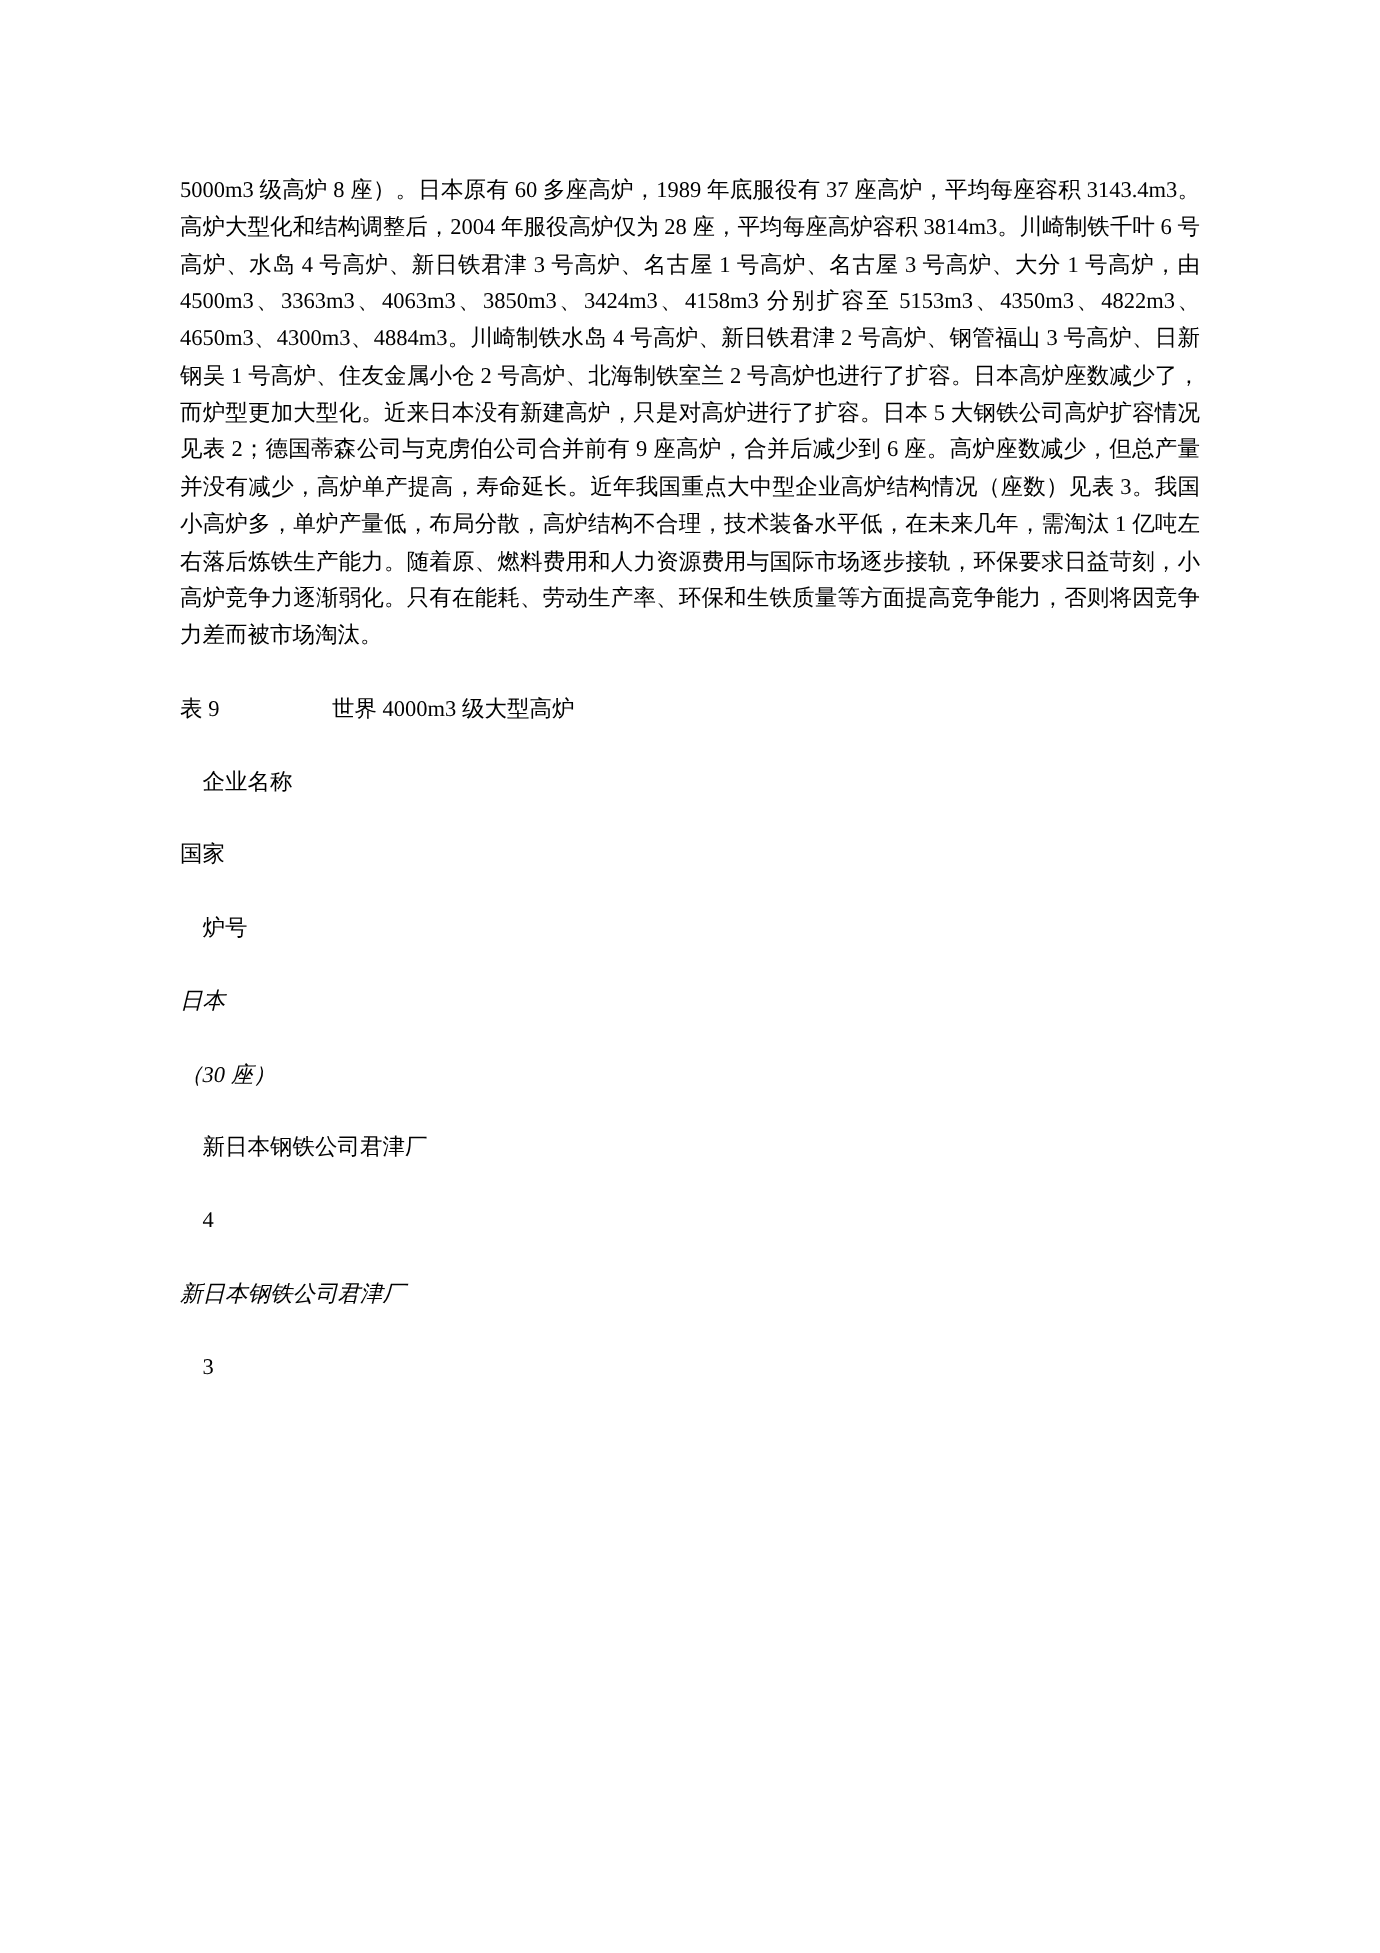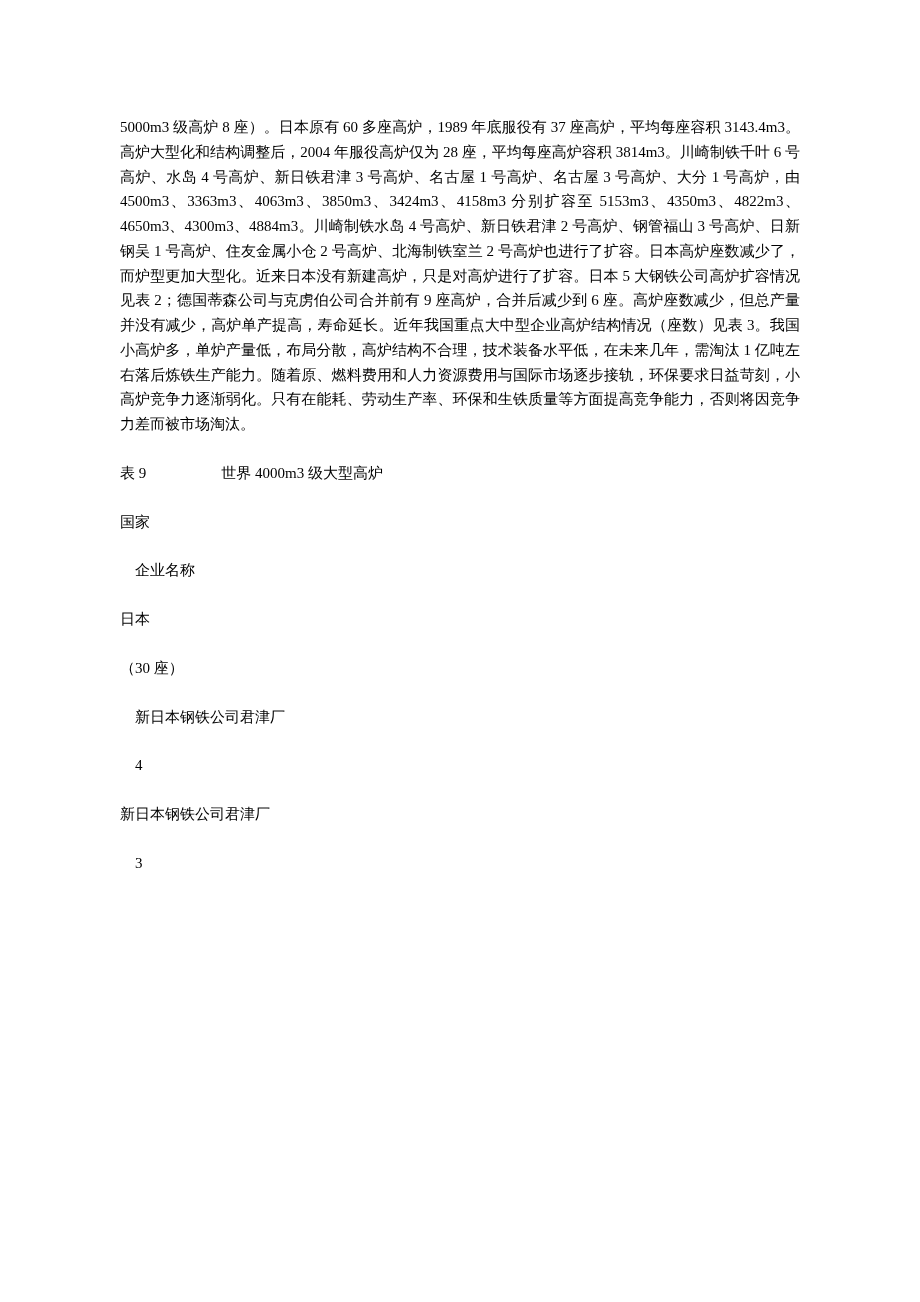--- a/index.html
+++ b/index.html
@@ -22,35 +22,37 @@
       margin-bottom: 24px;
     }
     .line {
       margin-bottom: 24px;
     }
     .label-line {
       margin-bottom: 24px;
     }
     .extra-gap {
       margin-top: 24px;
+      font-style: italic;
     }
   </style>
 </head>
 <body>
 
 <div class="page">
 
   <div class="para">5000m3 级高炉 8 座）。日本原有 60 多座高炉，1989 年底服役有 37 座高炉，平均每座容积 3143.4m3。高炉大型化和结构调整后，2004 年服役高炉仅为 28 座，平均每座高炉容积 3814m3。川崎制铁千叶 6 号高炉、水岛 4 号高炉、新日铁君津 3 号高炉、名古屋 1 号高炉、名古屋 3 号高炉、大分 1 号高炉，由 4500m3、3363m3、4063m3、3850m3、3424m3、4158m3 分别扩容至 5153m3、4350m3、4822m3、4650m3、4300m3、4884m3。川崎制铁水岛 4 号高炉、新日铁君津 2 号高炉、钢管福山 3 号高炉、日新钢吴 1 号高炉、住友金属小仓 2 号高炉、北海制铁室兰 2 号高炉也进行了扩容。日本高炉座数减少了，而炉型更加大型化。近来日本没有新建高炉，只是对高炉进行了扩容。日本 5 大钢铁公司高炉扩容情况见表 2；德国蒂森公司与克虏伯公司合并前有 9 座高炉，合并后减少到 6 座。高炉座数减少，但总产量并没有减少，高炉单产提高，寿命延长。近年我国重点大中型企业高炉结构情况（座数）见表 3。我国小高炉多，单炉产量低，布局分散，高炉结构不合理，技术装备水平低，在未来几年，需淘汰 1 亿吨左右落后炼铁生产能力。随着原、燃料费用和人力资源费用与国际市场逐步接轨，环保要求日益苛刻，小高炉竞争力逐渐弱化。只有在能耗、劳动生产率、环保和生铁质量等方面提高竞争能力，否则将因竞争力差而被市场淘汰。</div>
 
   <div class="line">表 9　　　　　世界 4000m3 级大型高炉</div>
 
+  <div class="label-line">　企业名称</div>
+
   <div class="label-line">国家</div>
 
-  <div class="label-line">　企业名称</div>
-
+  <div class="label-line">　炉号</div>
 
 
   <div class="label-line extra-gap">日本</div>
 
   <div class="label-line extra-gap">（30 座）</div>
 
   <div class="label-line">　新日本钢铁公司君津厂</div>
 
   <div class="label-line">　4</div>
 

